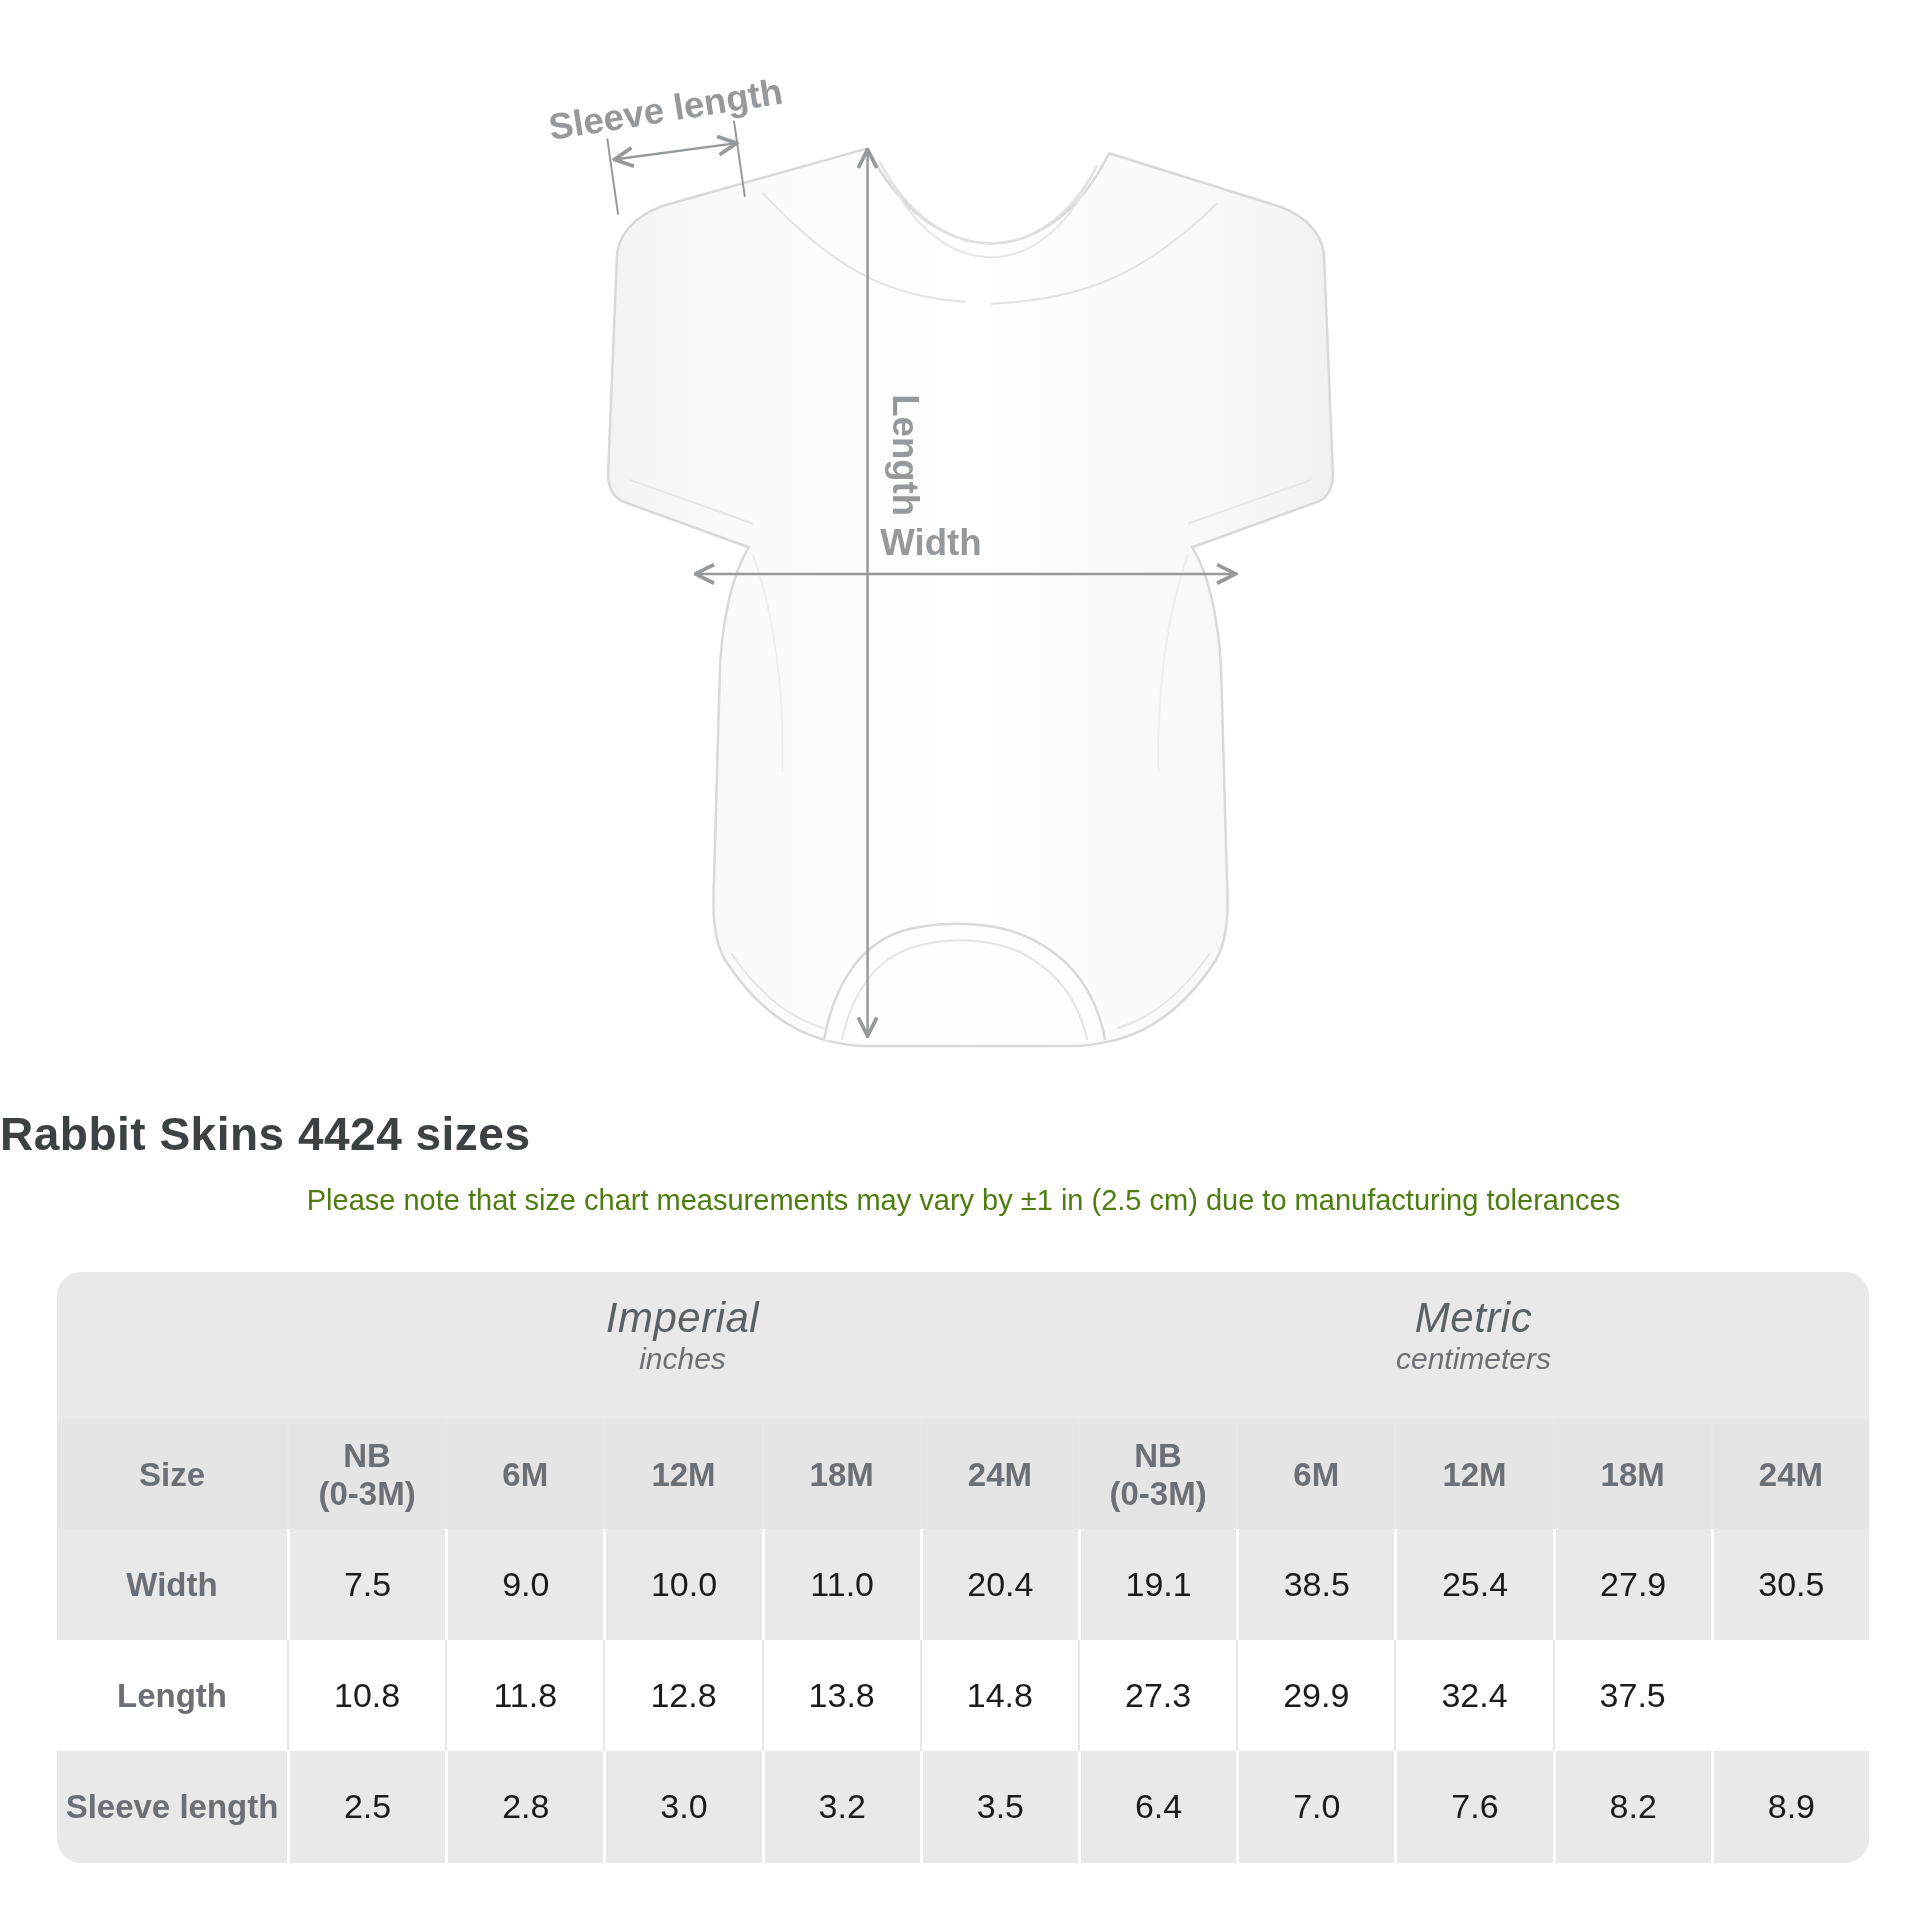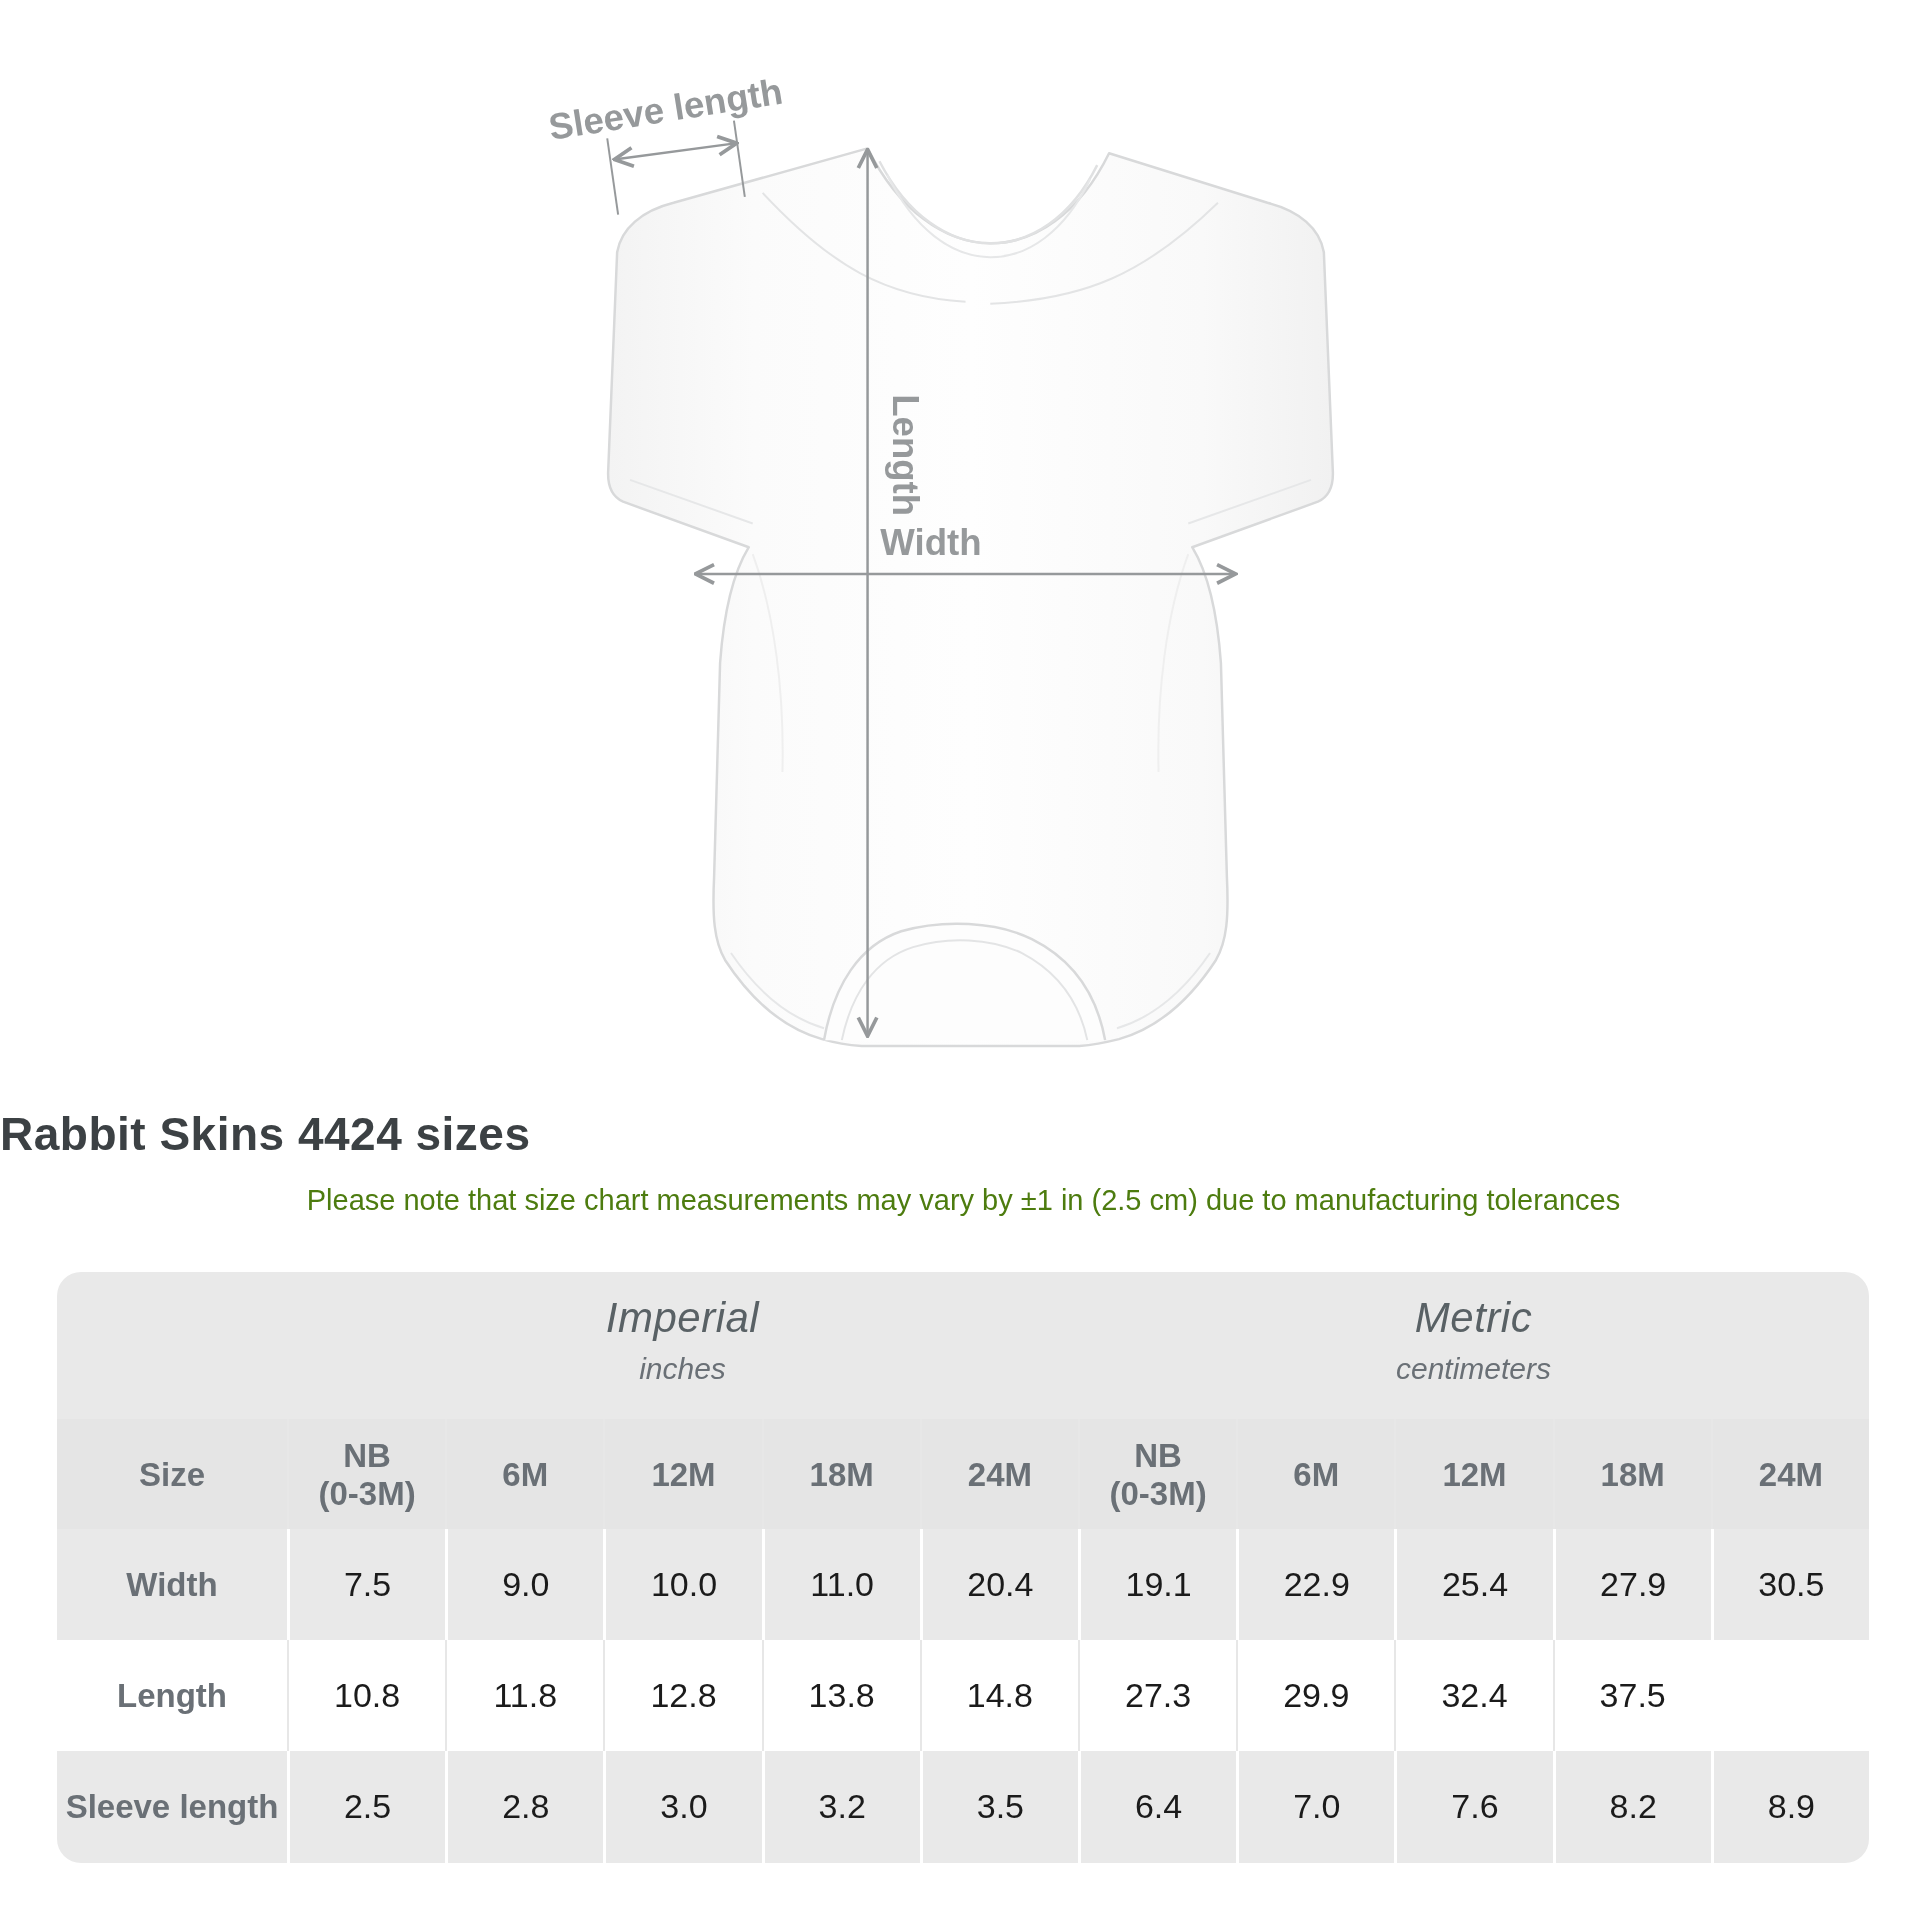--- a/index.html
+++ b/index.html
@@ -23,21 +23,21 @@
     position:absolute;left:57px;top:1272px;width:1812px;height:591px;
     border-radius:24px;overflow:hidden;background:#ffffff;
   }
   .band{
     position:absolute;left:0;top:0;width:100%;height:147px;background:#e9e9e9;
   }
   .band-group{position:absolute;top:0;height:147px;text-align:center;}
   .band-group.imperial{left:230px;width:791px;}
   .band-group.metric{left:1021px;width:791px;}
   .group-label{margin-top:22px;font-size:42px;font-weight:normal;font-style:italic;color:#596165;letter-spacing:0.5px;}
-  .group-sub{margin-top:10px;font-size:30px;font-style:italic;color:#6a7076;}
+  .group-sub{font-size:30px;font-style:italic;color:#6a7076;}
   .trow{
     position:absolute;left:0;width:100%;
     display:grid;grid-template-columns:230px repeat(10,1fr);
   }
   .trow.size-row{top:147px;height:111px;background:#e5e5e5;}
   .trow.gray-row{background:#e9e9e9;}
   .trow.white-row{background:#ffffff;}
   .trow.r1{top:257px;height:111px;}
   .trow.r2{top:368px;height:111px;}
   .trow.r3{top:479px;height:112px;}
@@ -164,21 +164,21 @@
     </div>
 
     <div class="trow gray-row r1">
       <div class="cell rlabel">Width</div>
       <div class="cell vcell">7.5</div>
       <div class="cell vcell">9.0</div>
       <div class="cell vcell">10.0</div>
       <div class="cell vcell">11.0</div>
       <div class="cell vcell">20.4</div>
       <div class="cell vcell">19.1</div>
-      <div class="cell vcell">22.9</div>
+      <div class="cell vcell">38.5</div>
       <div class="cell vcell">25.4</div>
       <div class="cell vcell">27.9</div>
       <div class="cell vcell">30.5</div>
     </div>
 
     <div class="trow white-row r2">
       <div class="cell rlabel">Length</div>
       <div class="cell vcell">10.8</div>
       <div class="cell vcell">11.8</div>
       <div class="cell vcell">12.8</div>

